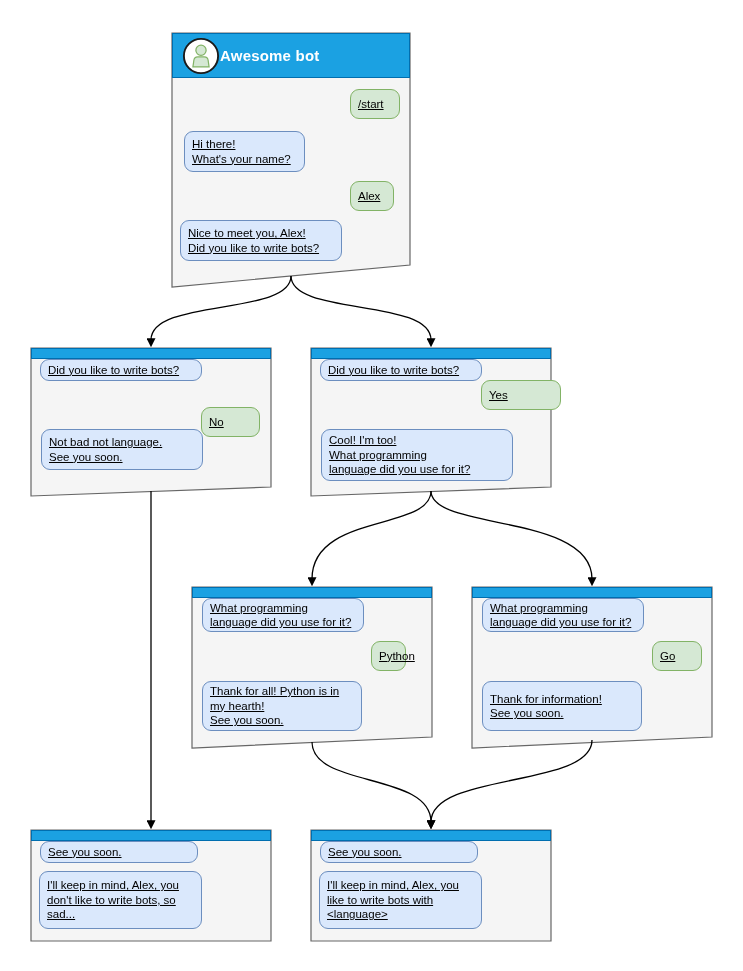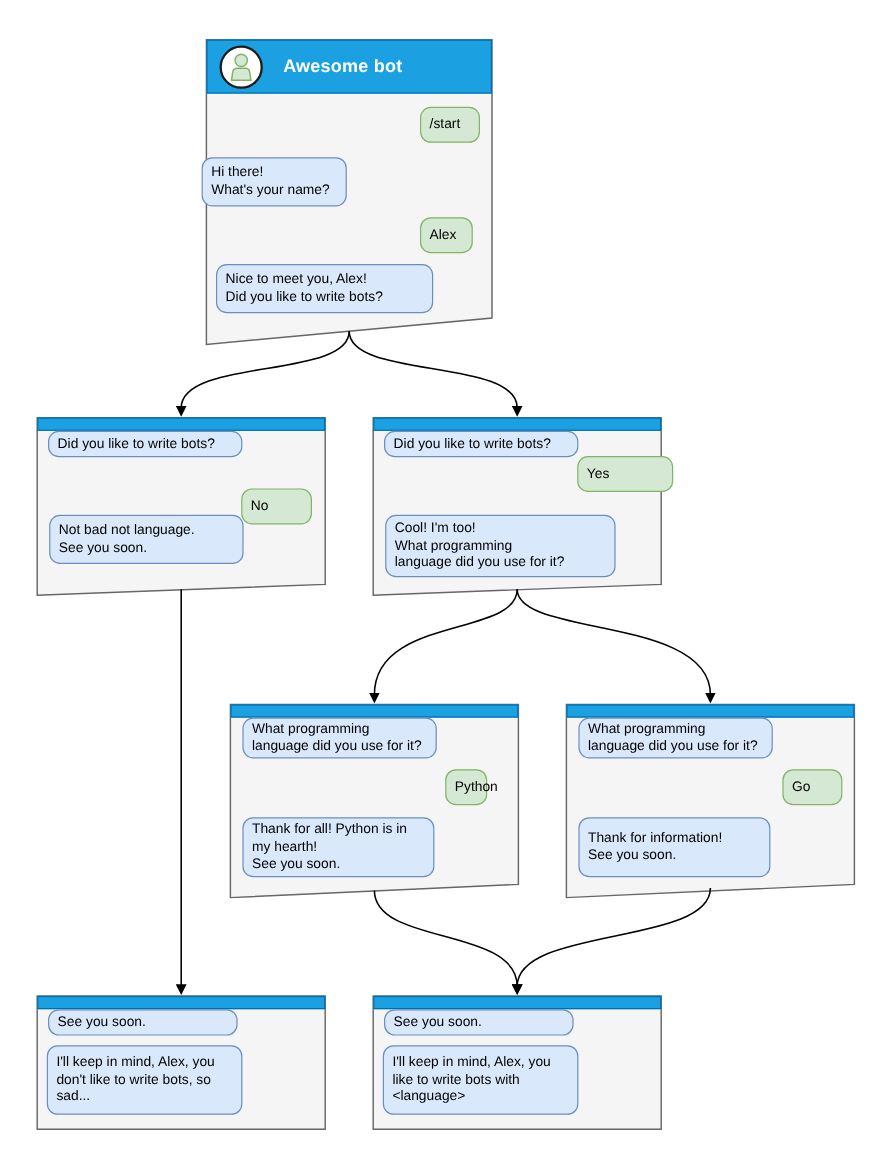--- a/index.html
+++ b/index.html
@@ -7,30 +7,30 @@
     position:relative;width:743px;height:971px;background:#ffffff;
     font-family:"Liberation Sans",sans-serif;color:#000;overflow:hidden;
   }
   .layer{position:absolute;left:0;top:0;}
   .win{fill:#f5f5f5;stroke:#666666;stroke-width:1.2;}
   .edge{fill:none;stroke:#000000;stroke-width:1.3;}
   .titlebar{
     position:absolute;display:flex;align-items:center;
     background:#1ba1e2;border:1px solid #006eaf;box-sizing:border-box;
   }
-  .titlebar .titletext{color:#ffffff;font-weight:bold;font-size:15px;margin-left:16px;letter-spacing:.2px;}
+  .titlebar .titletext{color:#ffffff;font-weight:bold;font-size:15px;letter-spacing:.2px;}
   .avatar{width:38px;height:38px;margin-left:9px;display:block;}
   .strip{
     position:absolute;height:11px;background:#1ba1e2;
     border:1px solid #006eaf;box-sizing:border-box;
   }
   .bubble{
     position:absolute;box-sizing:border-box;border-radius:9px;
     font-size:11.5px;line-height:14.5px;white-space:pre;
-    display:flex;align-items:center;padding:2px 7px;
+    display:flex;align-items:center;padding:2px 7px;text-decoration:underline;
   }
   .bubble.bot{background:#dae8fc;border:1px solid #6c8ebf;}
   .bubble.user{background:#d5e8d4;border:1px solid #82b366;justify-content:flex-start;}
 </style>
 </head>
 <body>
 
 <div class="canvas">
 
   <svg class="layer" width="743" height="971" viewBox="0 0 743 971">
@@ -69,24 +69,24 @@
   </div>
 
   <div class="strip" style="left:31px;top:348px;width:240px"></div>
   <div class="strip" style="left:311px;top:348px;width:240px"></div>
   <div class="strip" style="left:192px;top:587px;width:240px"></div>
   <div class="strip" style="left:472px;top:587px;width:240px"></div>
   <div class="strip" style="left:31px;top:830px;width:240px"></div>
   <div class="strip" style="left:311px;top:830px;width:240px"></div>
 
   <div class="bubble user" style="left:350px;top:89px;width:50px;height:30px">/start</div>
-  <div class="bubble bot" style="left:168px;top:131px;width:121px;height:41px">Hi there!
+  <div class="bubble bot" style="left:184px;top:131px;width:121px;height:41px">Hi there!
 What's your name?</div>
   <div class="bubble user" style="left:350px;top:181px;width:44px;height:30px">Alex</div>
-  <div class="bubble bot" style="left:180px;top:220px;width:181px;height:41px">Nice to meet you, Alex!
+  <div class="bubble bot" style="left:180px;top:220px;width:162px;height:41px">Nice to meet you, Alex!
 Did you like to write bots?</div>
 
   <div class="bubble bot" style="left:40px;top:359px;width:162px;height:22px">Did you like to write bots?</div>
   <div class="bubble user" style="left:201px;top:407px;width:59px;height:30px">No</div>
   <div class="bubble bot" style="left:41px;top:429px;width:162px;height:41px">Not bad not language.
 See you soon.</div>
 
   <div class="bubble bot" style="left:320px;top:359px;width:162px;height:22px">Did you like to write bots?</div>
   <div class="bubble user" style="left:481px;top:380px;width:80px;height:30px">Yes</div>
   <div class="bubble bot" style="left:321px;top:429px;width:192px;height:52px">Cool! I'm too!

